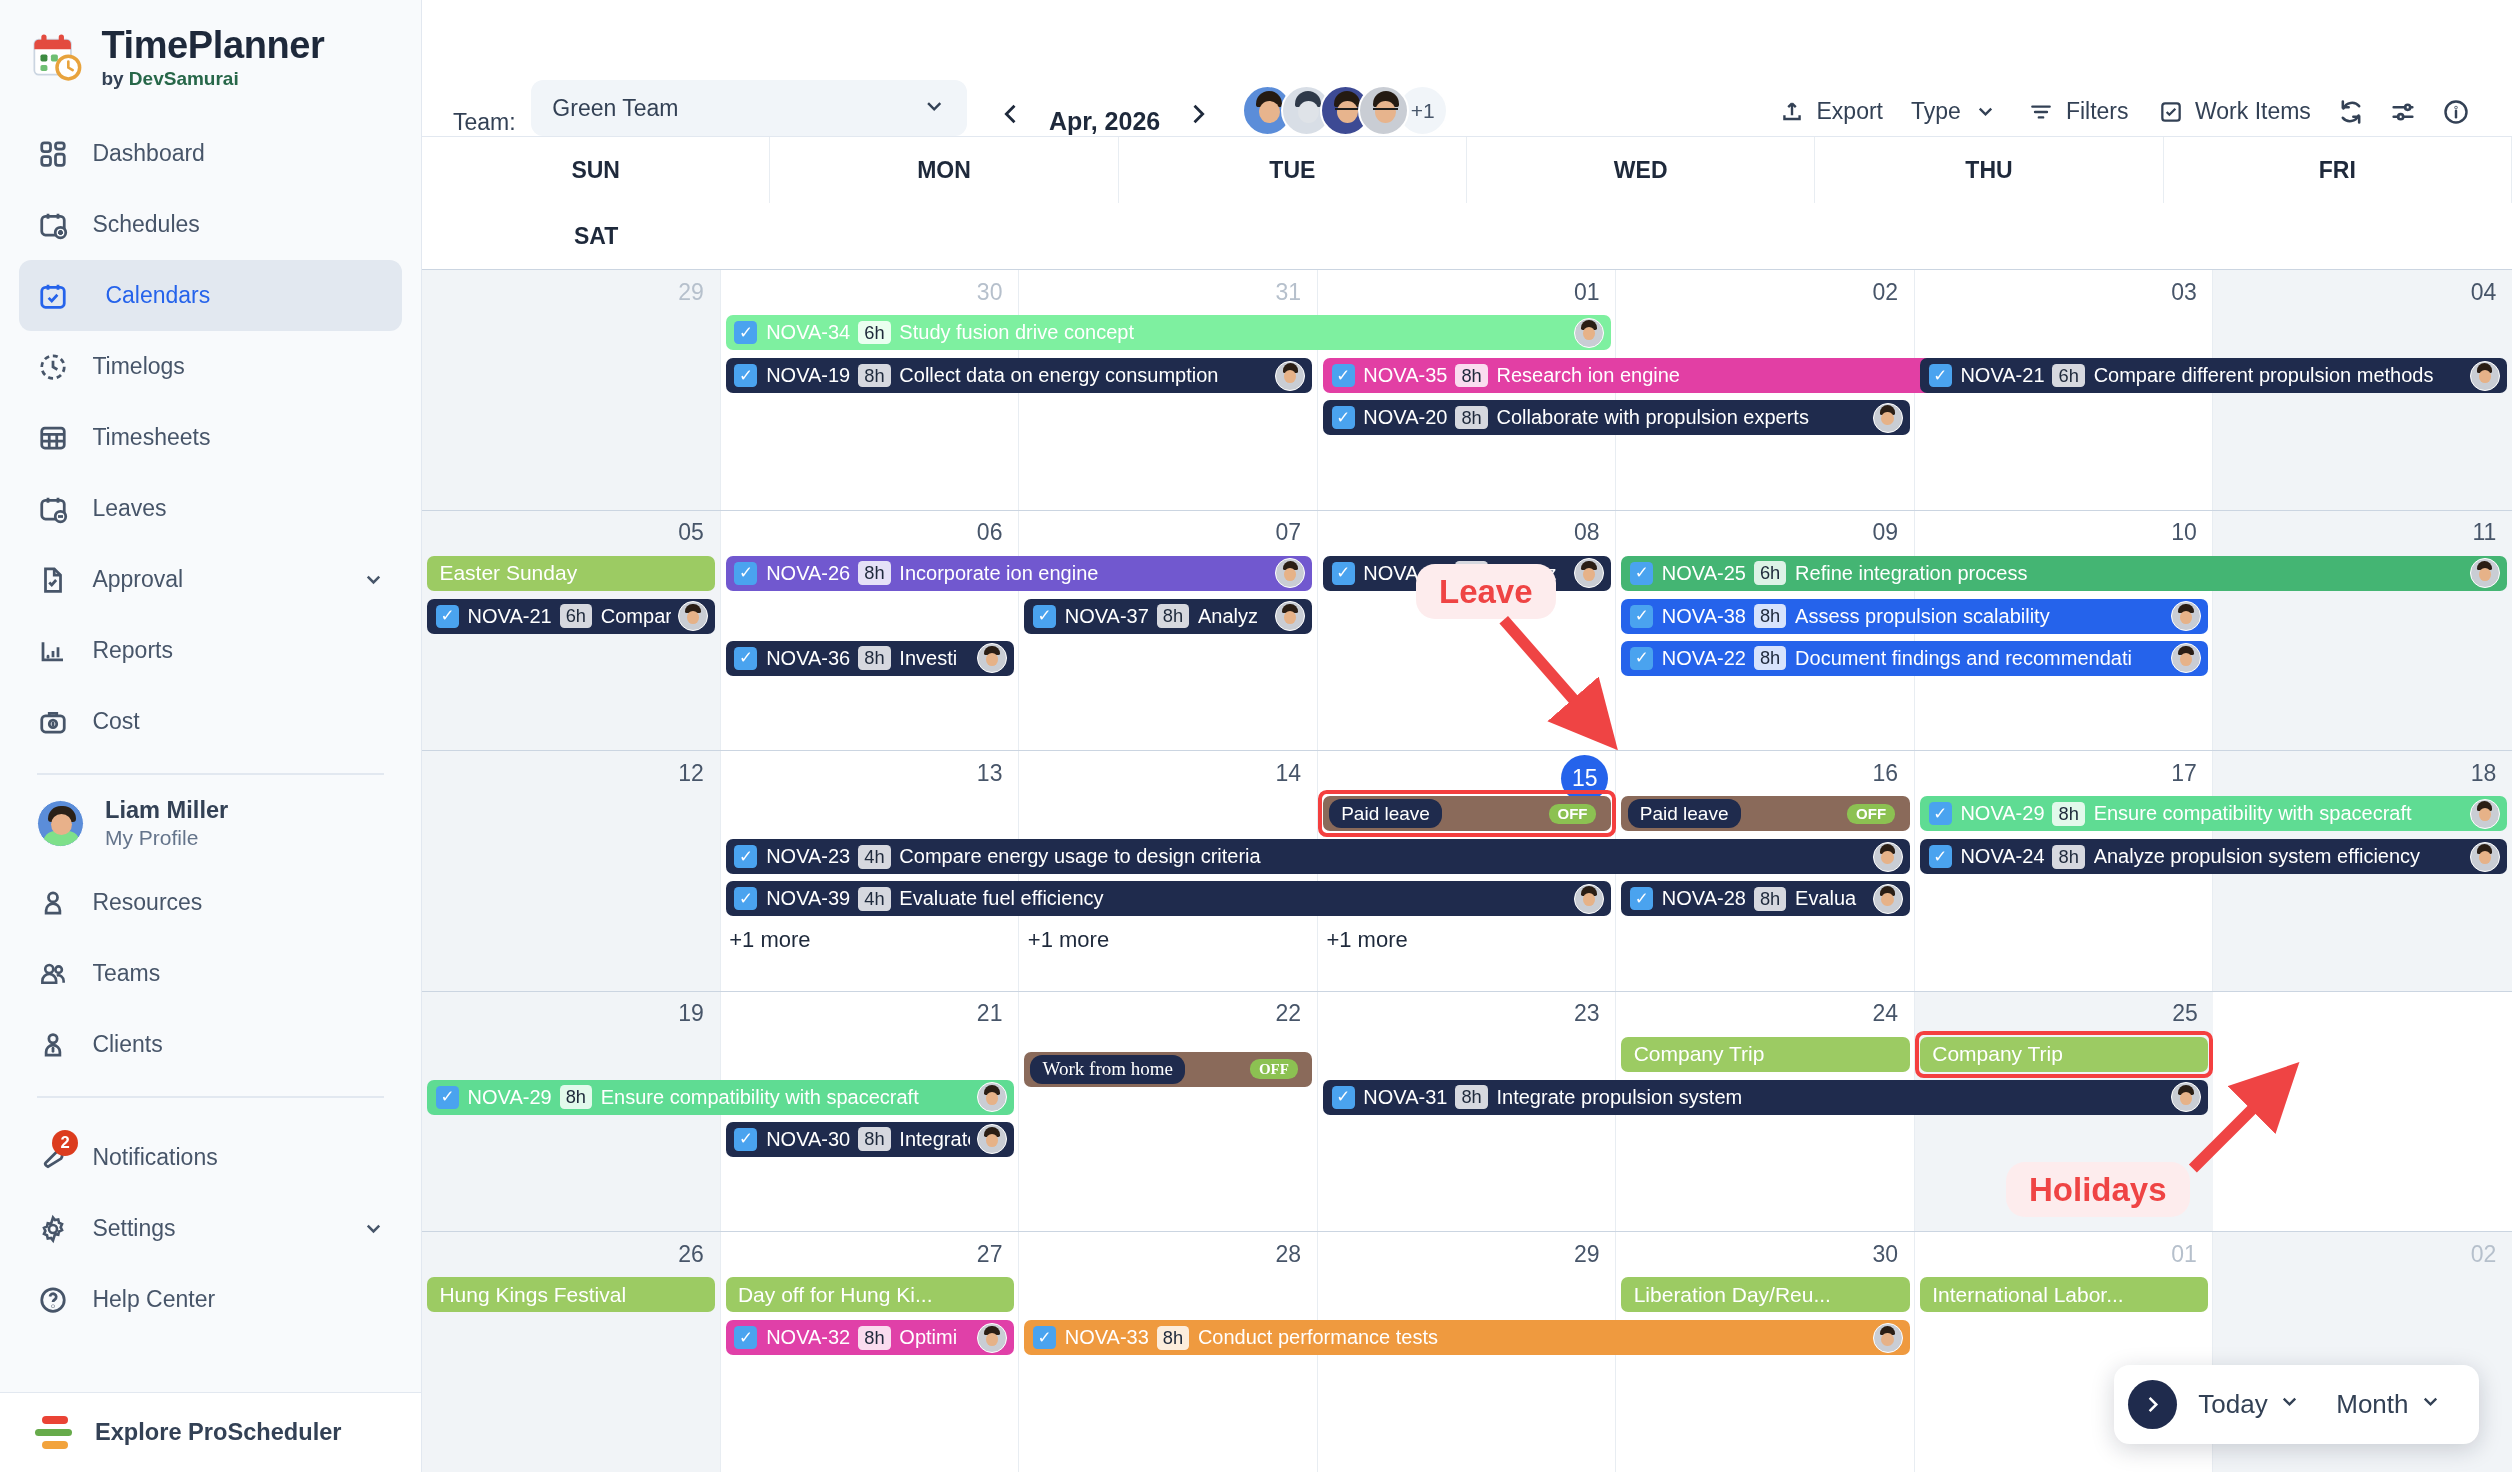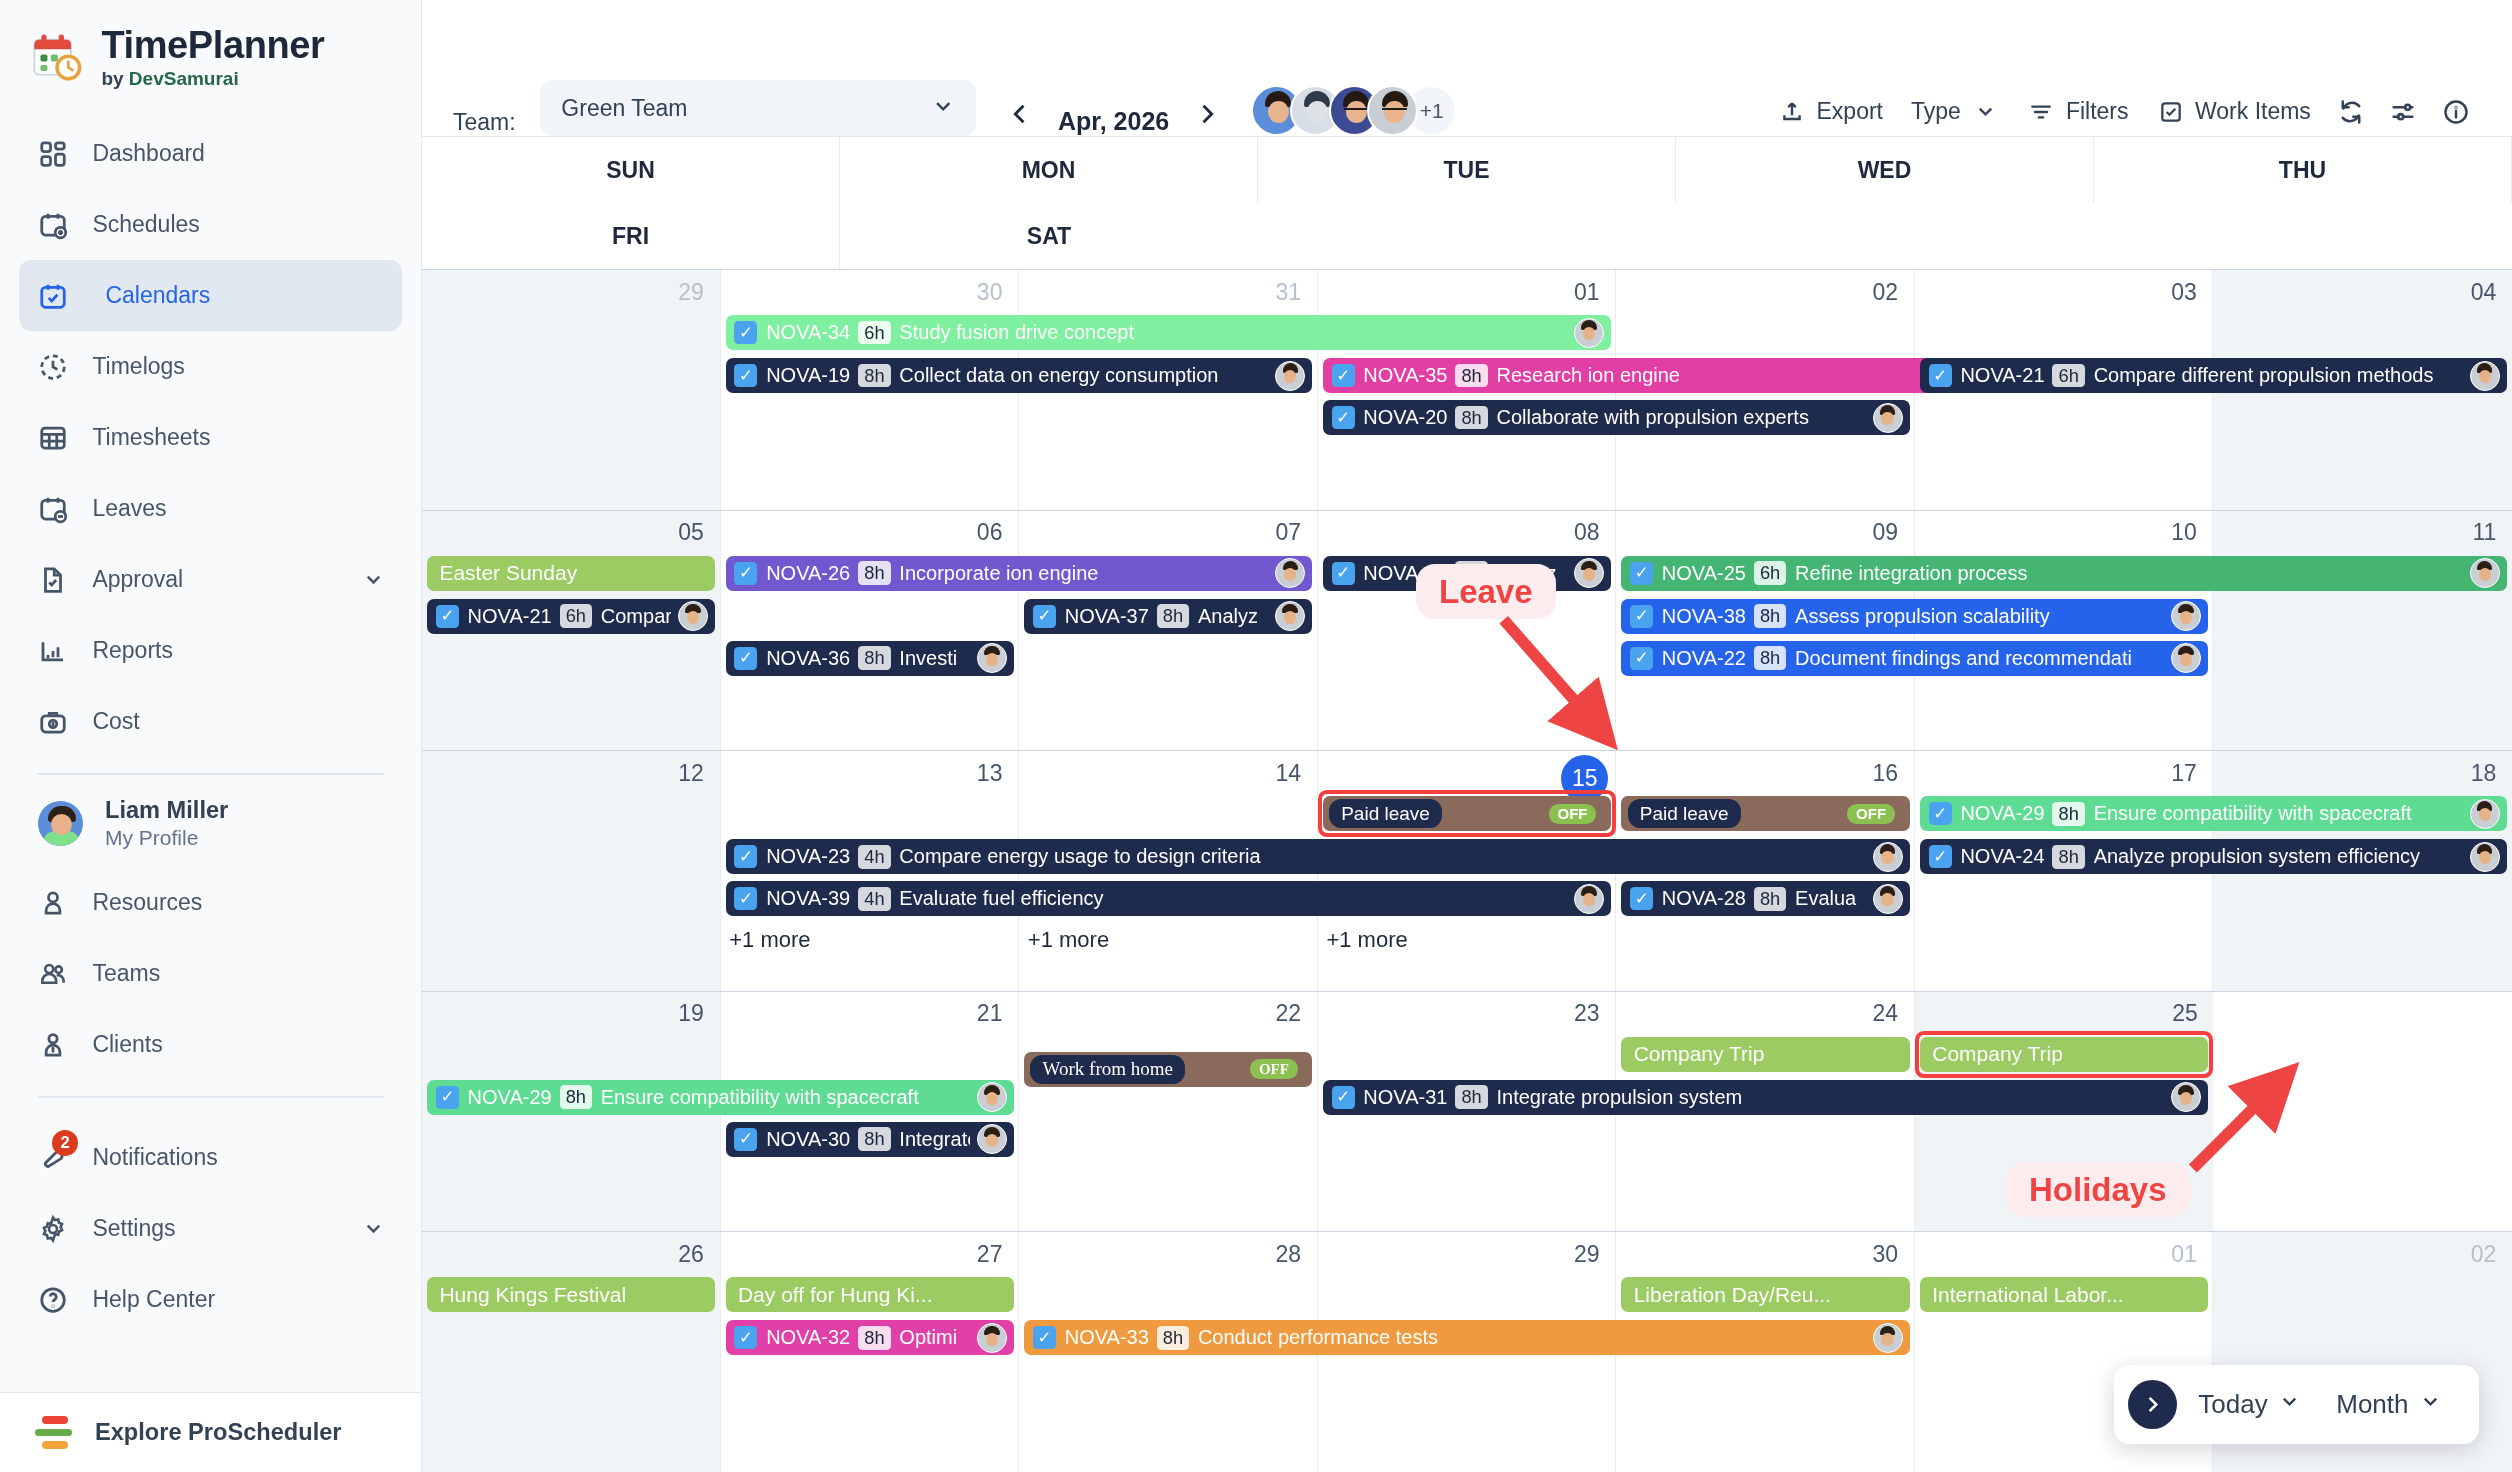--- a/index.html
+++ b/index.html
@@ -80,21 +80,21 @@
   
   .main { flex: 1 1 auto; display: flex; flex-direction: column; position: relative; background:#fff; }
 
   .topbar {
     height: 136px; display: flex; align-items: flex-end; padding: 0 30px 0 31px;
     background: #ffffff; gap: 0;
   }
   .team-label { font-size: 23px; color: #334155; margin-right: 15.7px; white-space: nowrap;}
   .team-select {
     width: 436px; height: 56px; border-radius: 12.2px; background: #f1f5f9;
-    display: flex; align-items: center; padding: 0 21px; cursor: pointer; margin-left: 9px;
+    display: flex; align-items: center; padding: 0 21px; cursor: pointer;
   }
   .team-select .val { flex: 1 1 auto; font-size: 23px; color: #334155; }
   .nav-arrow {
     width: 45px; height: 45px; display:flex; align-items:center; justify-content:center;
     cursor: pointer; color:#1e293b;
   }
   .month-title { font-size: 25px; font-weight: bold; color:#1e293b; padding: 0 15.7px; white-space:nowrap;}
   .avatars { display:flex; align-items:center; margin-left: 21px;}
   .av {
     width: 51px; height: 51px; border-radius: 50%; border: 2.6px solid #fff;
@@ -115,21 +115,21 @@
   }
   .tb-spacer { flex: 1 1 auto; }
   .tb-btn {
     display:flex; align-items:center; gap:10.5px; padding: 0 14px; height: 49px;
     font-size: 23px; color:#334155; cursor:pointer; white-space:nowrap;
   }
   .tb-ico { width:28px; height:28px; display:flex; align-items:center; justify-content:center; flex:0 0 28px;}
 
   
   .cal { flex: 1 1 auto; display:flex; flex-direction:column; border-top:0.9px solid #e2e8f0;}
-  .dow-row { display: grid; grid-template-columns: repeat(5, 1fr); border-bottom: 1.7px solid #cbd5e1; }
+  .dow-row { display: grid; grid-template-columns: repeat(6, 1fr); border-bottom: 1.7px solid #cbd5e1; }
   .dow {
     height: 66px; display:flex; align-items:center; justify-content:center;
     font-size: 23px; font-weight: bold; color: #1e293b; border-right: 0.9px solid #e8edf2;
   }
   .dow:last-child { border-right: none; }
 
   .weeks { flex:1 1 auto; display:flex; flex-direction:column;}
   .week { flex: 1 1 0; position: relative; border-bottom: 0.9px solid #cbd5e1; min-height: 0;}
   .week:last-child{ border-bottom:none;}
   .daycells { position:absolute; inset:0; display:grid; grid-template-columns: repeat(7,1fr);}

